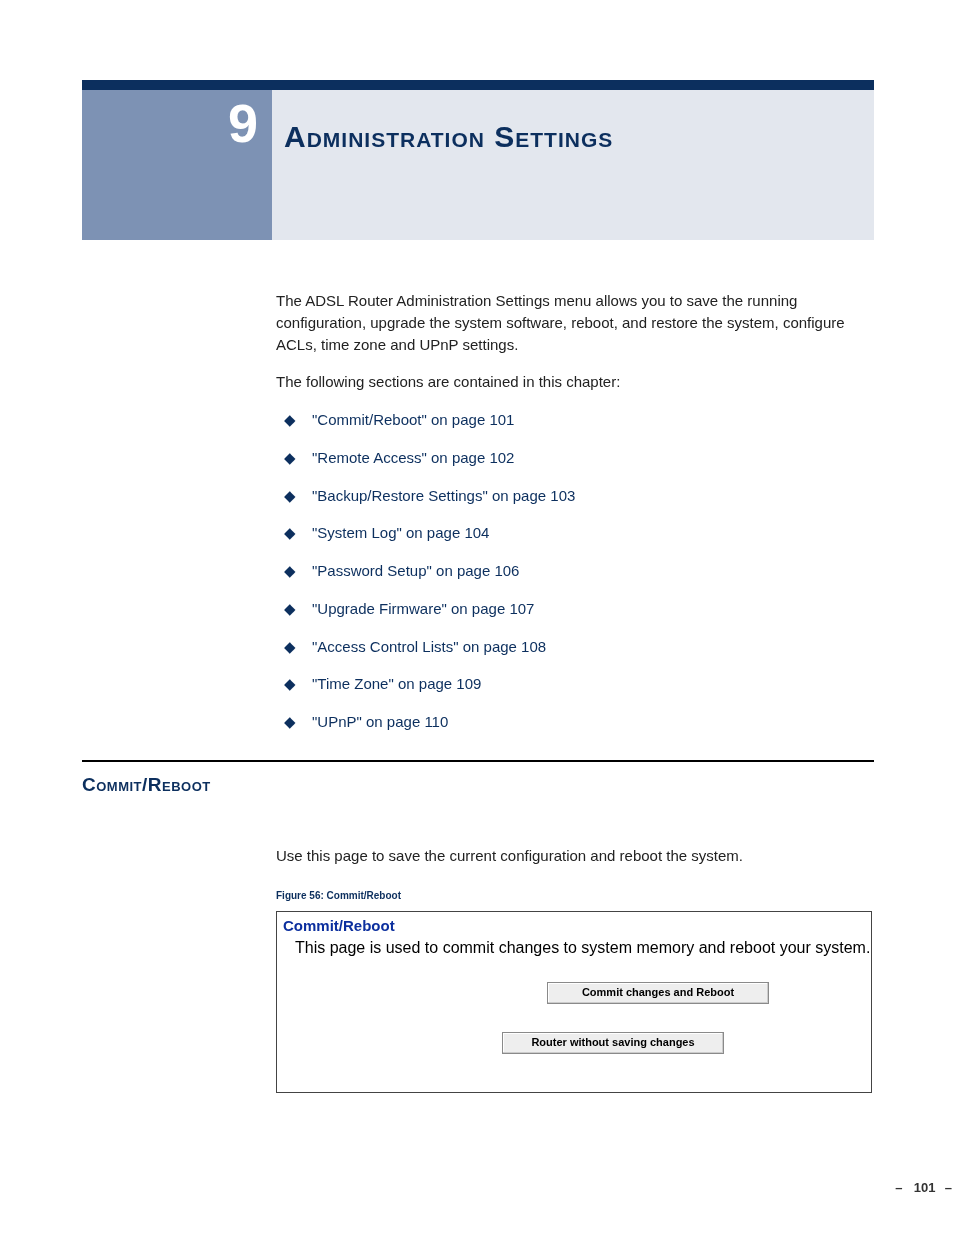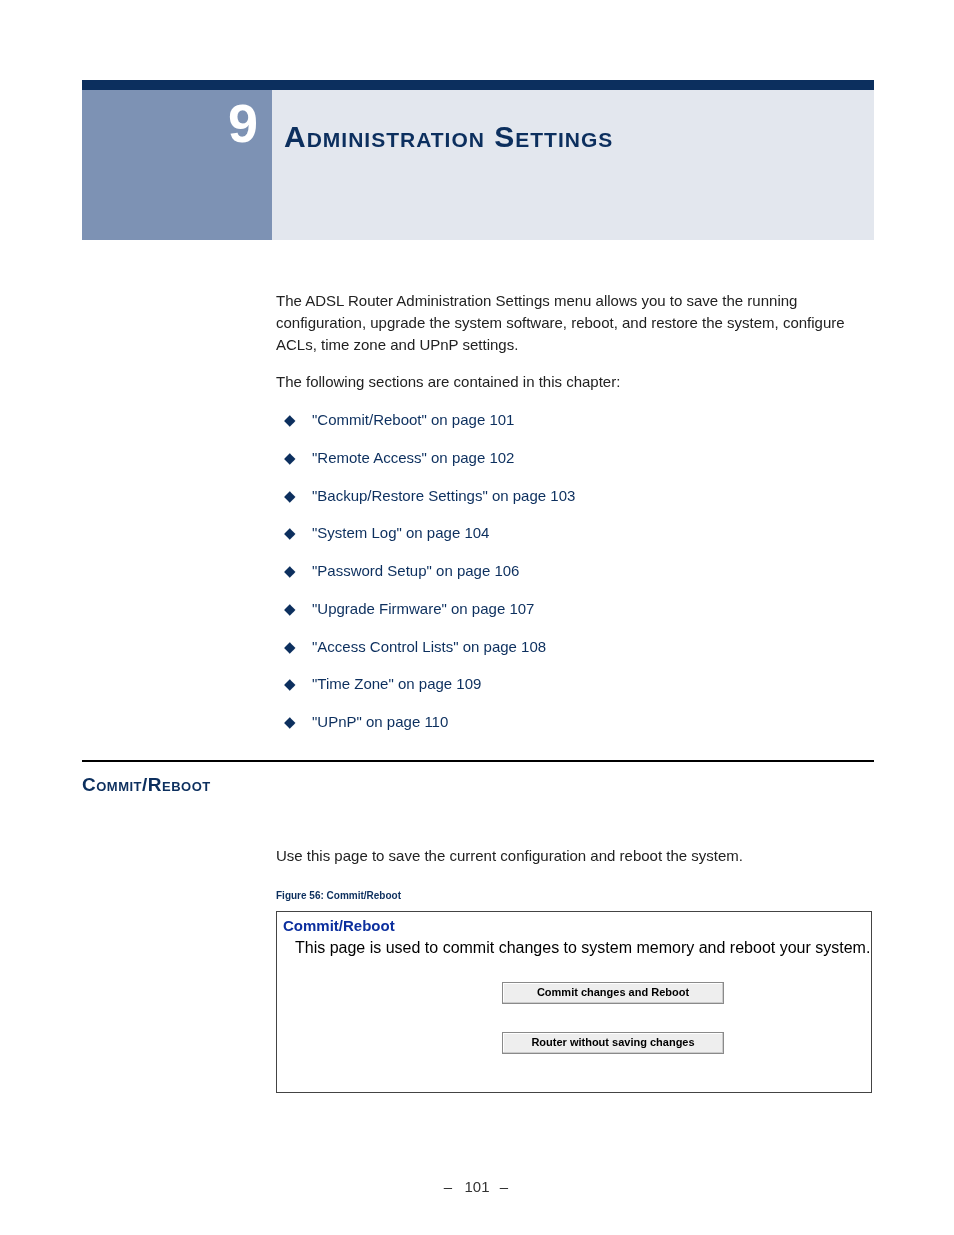--- a/index.html
+++ b/index.html
@@ -156,31 +156,32 @@
     border: 1px solid #8a8a8a;
     background: #eee;
     font-size: 11px;
     font-weight: 700;
     font-family: Arial, sans-serif;
     text-align: center;
     line-height: 18px;
     box-shadow: inset -1px -1px 0 #ccc, inset 1px 1px 0 #fff;
     color: #000;
   }
-  #fig-btn-1 { top: 70px; }
+  #fig-btn-1 { top: 70px; margin-left: 45px; }
   #fig-btn-2 { top: 120px; }
 
   .footer {
     position: absolute;
     bottom: 40px;
     left: 0;
     width: 100%;
-    text-align: center;
-    font-size: 15px;
+    text-align: right;
+    font-size: 13px;
     color: #333;
+    font-weight: bold;
   }
   .footer .dash { letter-spacing: 2px; }
 </style>
 </head>
 <body>
 
 <div class="page">
 
   <div class="header-band">
     <div class="top-rule"></div>

